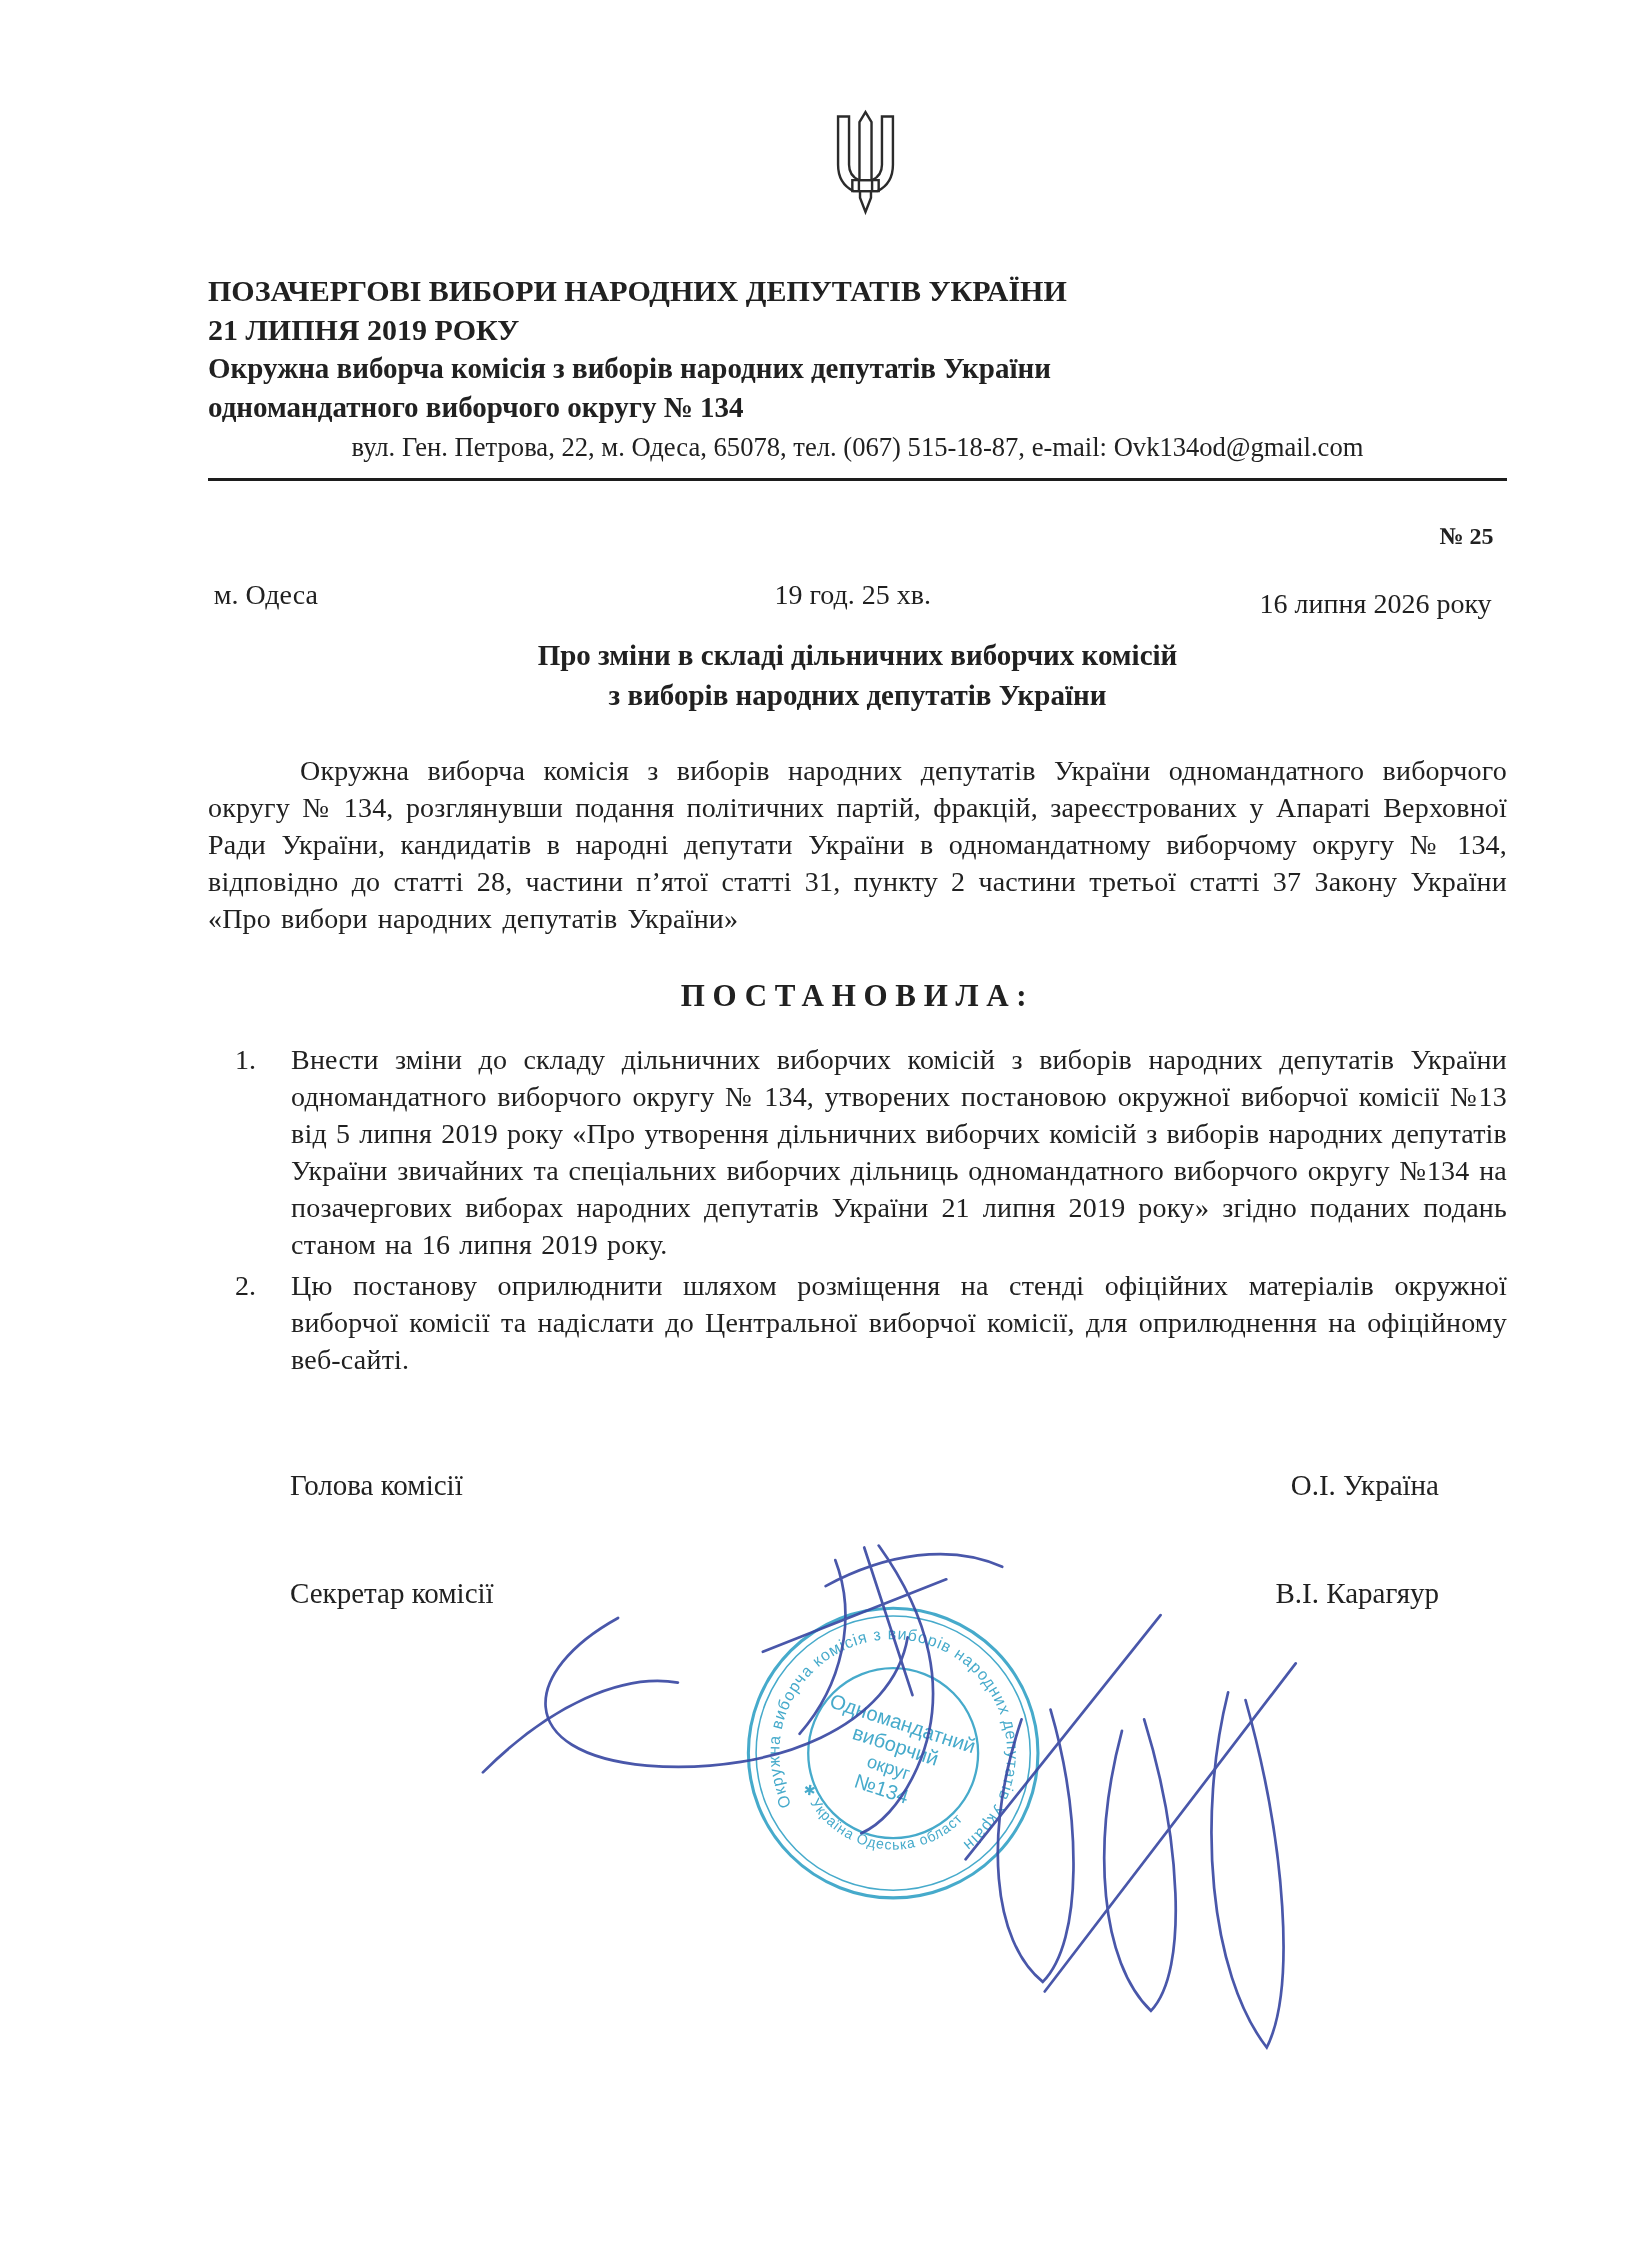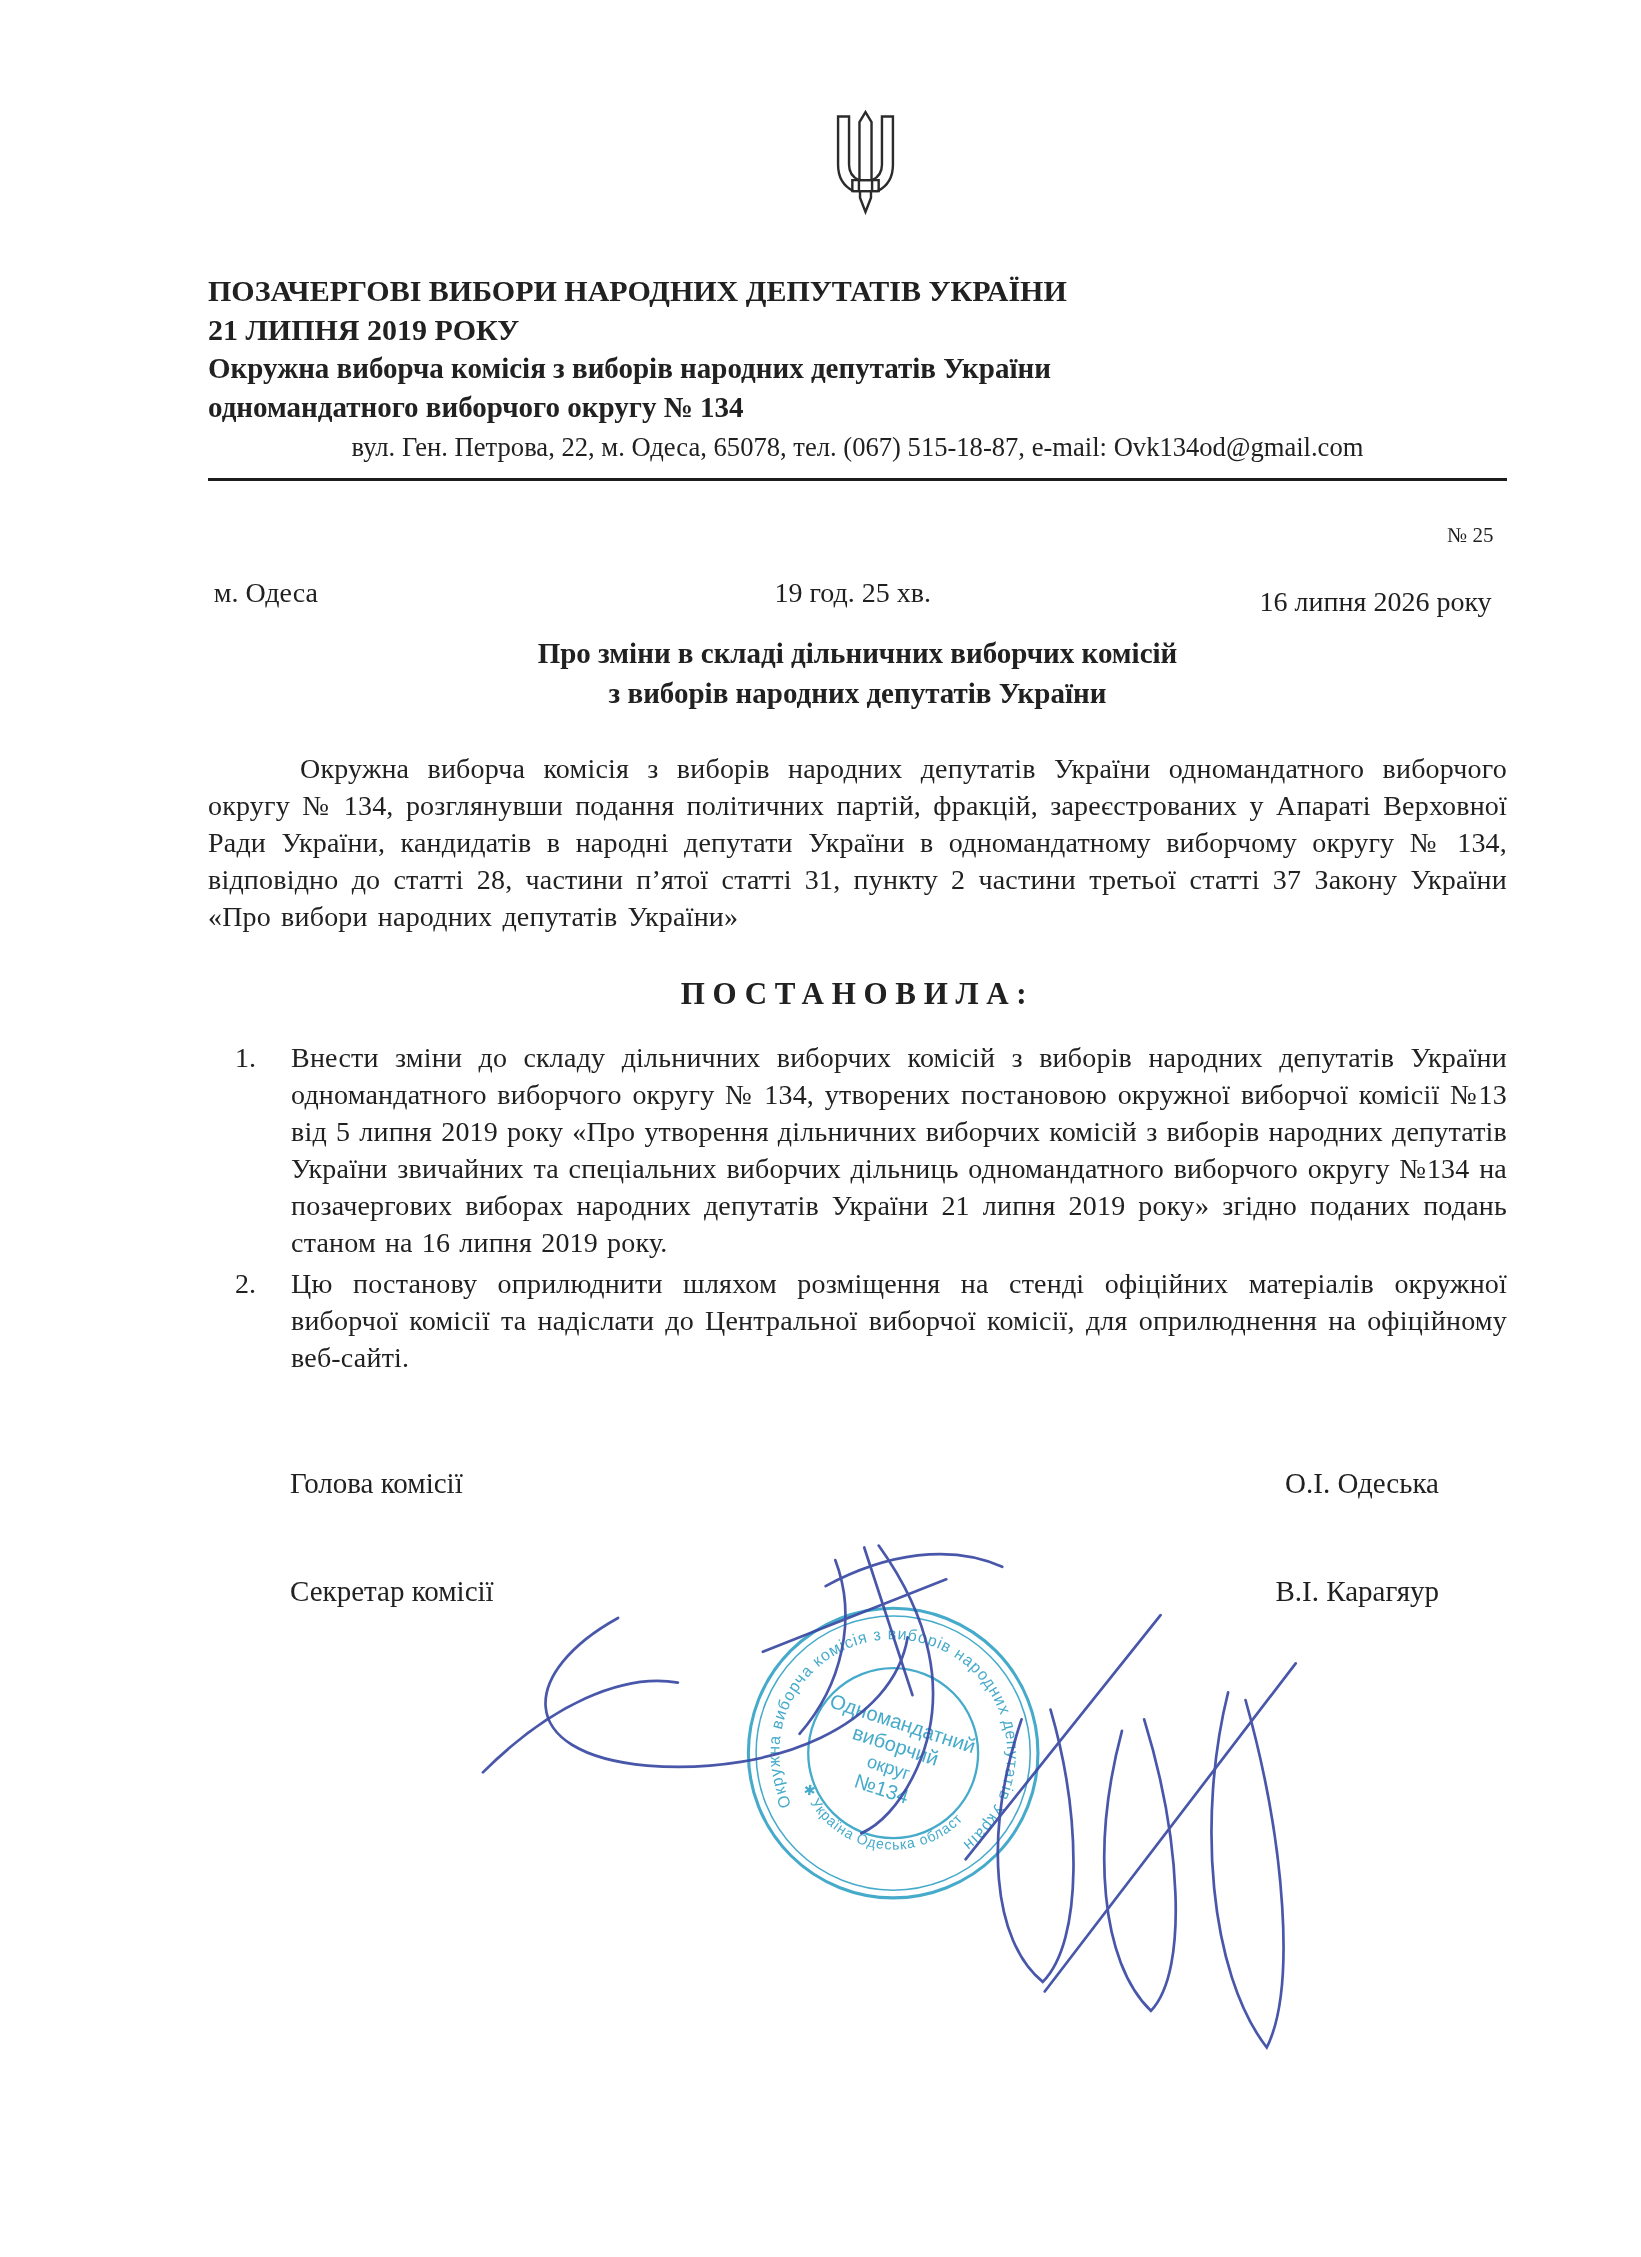--- a/index.html
+++ b/index.html
@@ -17,21 +17,21 @@
   .trident-wrap{margin-top:108px;height:124px;text-align:center;position:relative;left:7.7px;}
 
   .hdr{font-weight:bold;text-align:left;}
   .hdr-l1{margin-top:39px;font-size:30px;line-height:39px;}
   .hdr-l2{font-size:30px;line-height:39px;}
   .hdr-l3{font-size:29px;line-height:39px;}
   .hdr-l4{font-size:29px;line-height:39px;}
   .address{text-align:center;font-size:26.6px;line-height:37px;margin-top:1.9px;font-weight:normal;}
   .rule{margin-top:12.6px;border:0;border-top:3.9px solid #1d1d1d;height:0;}
 
-  .doc-number{margin-top:42px;text-align:right;padding-right:13.5px;font-size:21px;font-weight:normal;}
+  .doc-number{margin-top:42px;text-align:right;padding-right:13.5px;font-size:24px;font-weight:bold;}
   .doc-type{margin-top:-9.7px;text-align:center;font-size:32px;font-weight:bold;letter-spacing:10.6px;}
 
   .meta-row{margin-top:29px;display:flex;font-size:28px;align-items:flex-start;}
   .meta-place{flex:1;text-align:left;padding-left:5.8px;}
   .meta-time{flex:1;text-align:center;}
   .meta-date{flex:1;text-align:right;padding-right:15.4px;position:relative;top:8.7px;}
 
   .doc-title{margin-top:24px;text-align:center;font-weight:bold;font-size:29px;line-height:40px;}
 
   .preamble{margin-top:37px;font-size:28px;line-height:37px;text-align:justify;
@@ -102,21 +102,21 @@
         <div class="item-text">Внести зміни до складу дільничних виборчих комісій з виборів народних депутатів України одномандатного виборчого округу № 134, утворених постановою окружної виборчої комісії №13 від 5 липня 2019 року «Про утворення дільничних виборчих комісій з виборів народних депутатів України звичайних та спеціальних виборчих дільниць одномандатного виборчого округу №134 на позачергових виборах народних депутатів України 21 липня 2019 року» згідно поданих подань станом на 16 липня 2019 року.</div>
       </div>
       <div class="list-item">
         <span class="item-num">2.</span>
         <div class="item-text">Цю постанову оприлюднити шляхом розміщення на стенді офіційних матеріалів окружної виборчої комісії та надіслати до Центральної виборчої комісії, для оприлюднення на офіційному веб-сайті.</div>
       </div>
     </div>
 
     <div class="sig-row sig-row-1">
       <span class="sig-role">Голова комісії</span>
-      <span class="sig-name">О.І. Одеська</span>
+      <span class="sig-name">О.І. Україна</span>
     </div>
     <div class="sig-row sig-row-2">
       <span class="sig-role">Секретар комісії</span>
       <span class="sig-name">В.І. Карагяур</span>
     </div>
 
   </div>
 
   <div class="overlay">
     <svg width="946" height="599" viewBox="0 0 980 620" aria-hidden="true">

